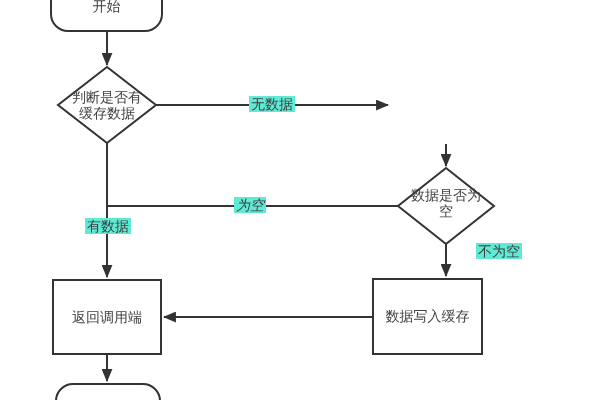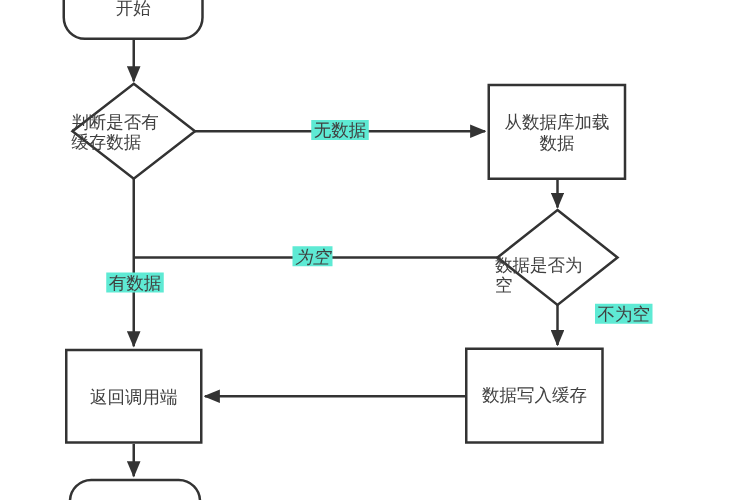--- a/index.html
+++ b/index.html
@@ -44,21 +44,21 @@
     font-size: 14px;
     line-height: 17px;
     text-align: center;
     z-index: 2;
   }
   .terminator { border-radius: 18px; }
   .diamond-label {
     position: absolute;
     display: flex;
     flex-direction: column;
-    align-items: flex-start;
+    align-items: center;
     justify-content: center;
     color: #404040;
     font-size: 14px;
     line-height: 16px;
     text-align: center;
     z-index: 3;
     pointer-events: none;
   }
   .edge-label {
     position: absolute;
@@ -94,44 +94,40 @@
     <line x1="107" y1="355" x2="107" y2="381" marker-end="url(#arrow)"></line>
 
     <polygon class="diamond" points="107,67 156,105 107,143 58,105"></polygon>
     <polygon class="diamond" points="446,168 494,206 446,244 398,206"></polygon>
   </svg>
 
   <div class="node terminator" style="left:50px; top:-20px; width:113px; height:52px;">
     <span>开始</span>
   </div>
 
-  <div class="node" style="left:390px; top:67px; width:111px; height:77px;">
-    <span>从数据库加载</span>
-    <span>数据</span>
-  </div>
 
   <div class="node" style="left:372px; top:278px; width:111px; height:77px;text-align:center;">
     <span>数据写入缓存</span>
     <span></span>
   </div>
 
   <div class="node" style="left:52px; top:279px; width:110px; height:76px;">
     <span>返回调用端</span>
     <span></span>
   </div>
 
   <div class="node terminator" style="left:55px; top:383px; width:106px; height:50px;">
     <span></span>
   </div>
 
   <div class="diamond-label" style="left:57px; top:84px; width:100px; height:42px;">
     <span>判断是否有</span>
     <span>缓存数据</span>
   </div>
-  <div class="diamond-label" style="left:396px; top:199px; width:100px; height:42px;">
+  <div class="diamond-label" style="left:396px; top:182px; width:100px; height:42px;">
     <span>数据是否为</span>
     <span>空</span>
   </div>
 
   <span class="edge-label" style="left:272px; top:104px;">无数据</span>
   <span class="edge-label" style="left:108px; top:226px;">有数据</span>
   <span class="edge-label" style="left:250px; top:205px;font-style:italic;">为空</span>
   <span class="edge-label" style="left:483px; top:251px;margin-left:16px;">不为空</span>
 
 </div>

